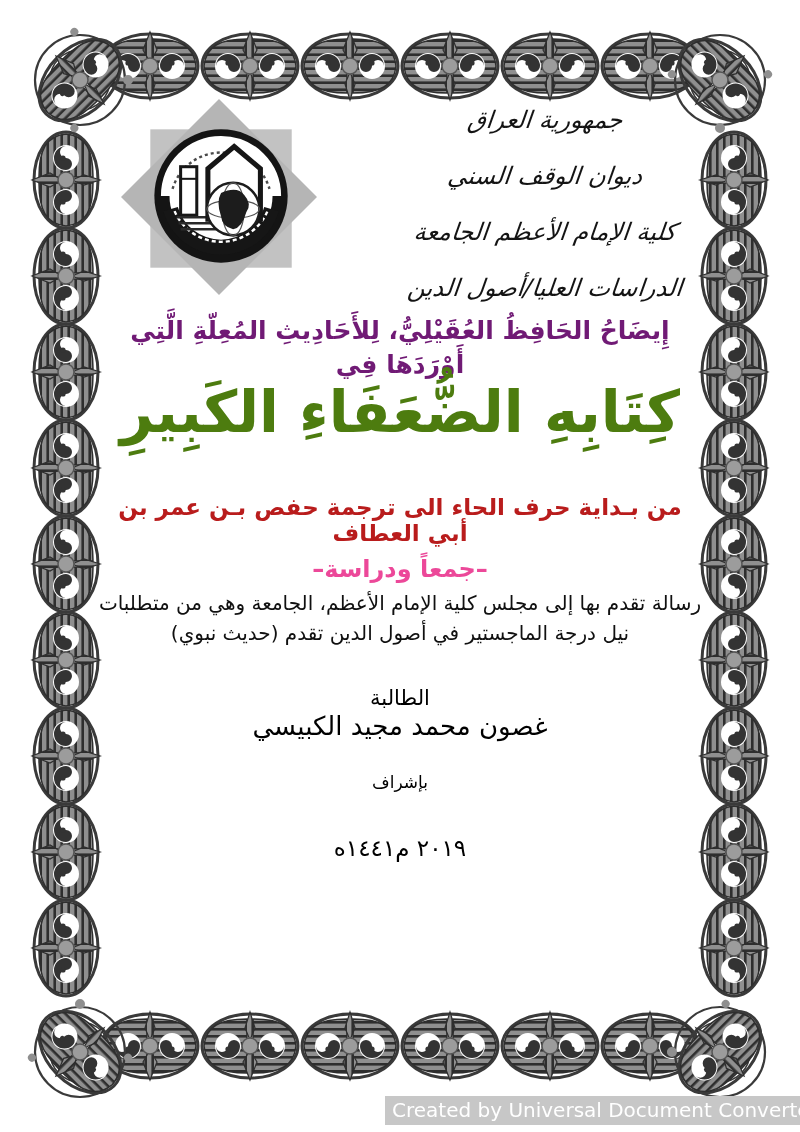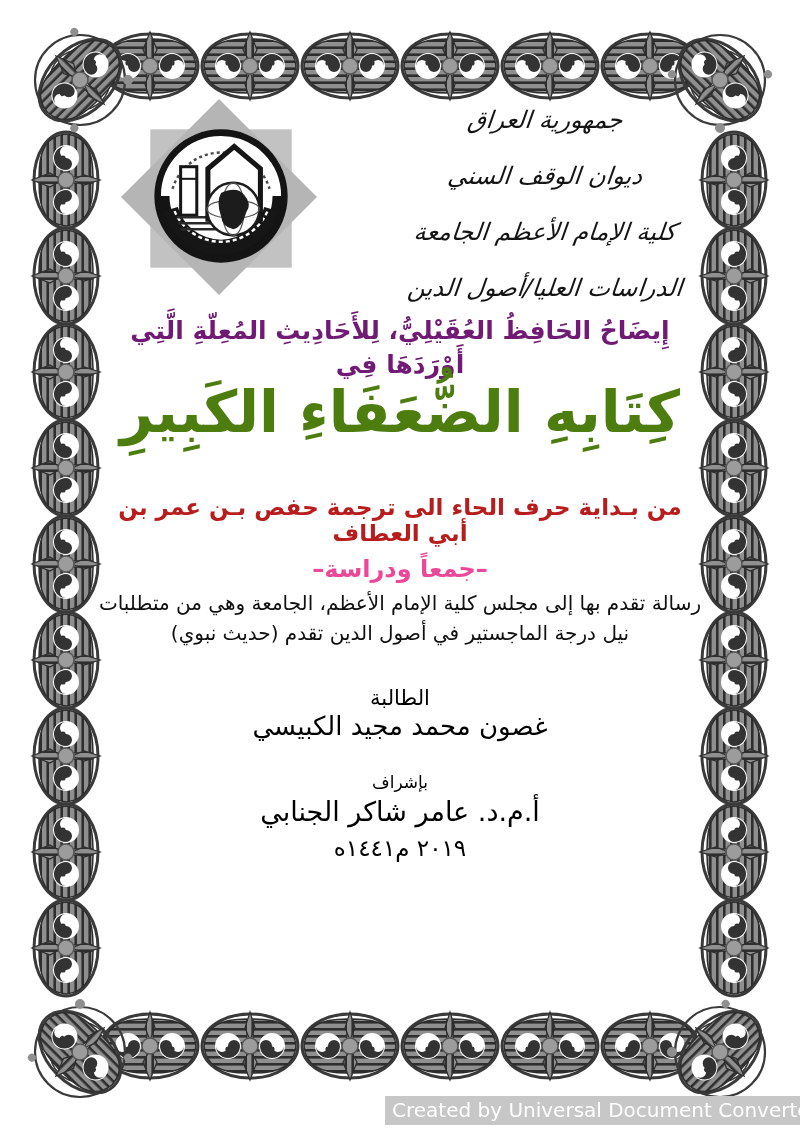--- a/index.html
+++ b/index.html
@@ -160,21 +160,20 @@
 
   <div class="centercol statement ar">
     <div>رسالة تقدم بها إلى مجلس كلية الإمام الأعظم، الجامعة وهي من متطلبات</div>
     <div>نيل درجة الماجستير في أصول الدين تقدم (حديث نبوي)</div>
   </div>
 
   <div class="centercol stu-label ar">الطالبة</div>
   <div class="centercol stu-name ar">غصون محمد مجيد الكبيسي</div>
 
   <div class="centercol sup-label ar">بإشراف</div>
-  <div class="centercol sup-name ar">أ.م.د. عامر شاكر الجنابي</div>
 
   <div class="centercol dates ar">
     <span>١٤٤١ه</span>
     <span>٢٠١٩ م</span>
   </div>
 
   <div class="watermark">Created by Universal Document Converter</div>
 
 </div>
 

